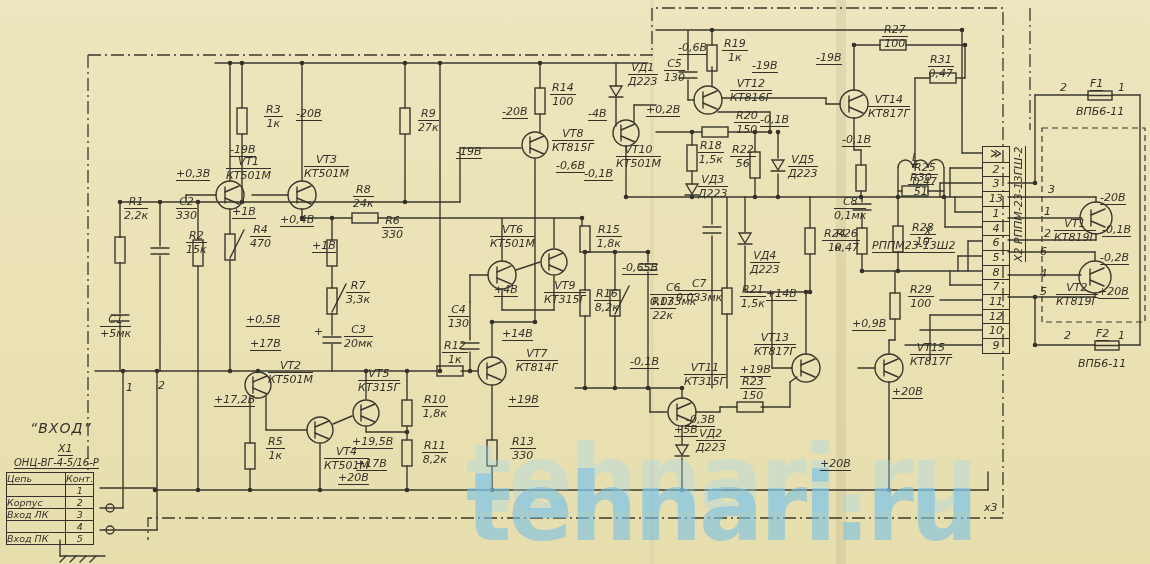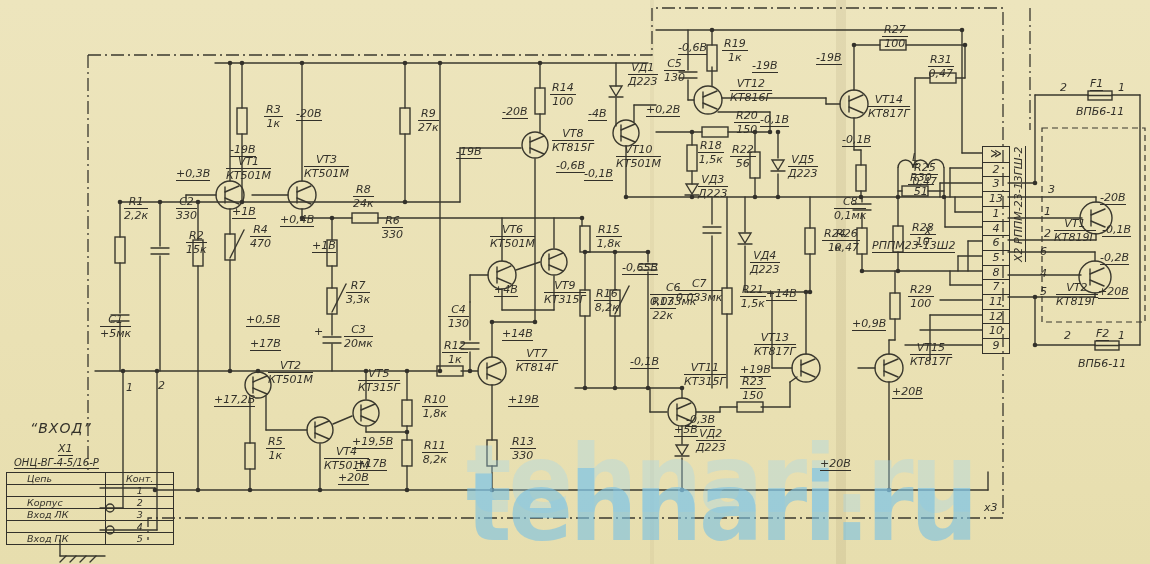--- a/index.html
+++ b/index.html
@@ -20,21 +20,21 @@
   .clbl .v{display:block;padding-top:1px;}
   #connector{position:absolute;border:1.6px solid #33312a;background:transparent;}
   #connector .cell{box-sizing:border-box;border-top:1.2px solid #33312a;font-style:italic;
                    font-size:11px;text-align:center;line-height:13px;}
   #connector .cell:first-child{border-top:none;font-weight:bold;}
   .vert{position:absolute;transform:rotate(-90deg);transform-origin:0 0;white-space:nowrap;
         font-style:italic;font-size:11px;border-bottom:1.2px solid #33312a;}
   #input-block .ttl{position:absolute;font-style:italic;font-size:14px;letter-spacing:1px;}
   #input-block .sub{position:absolute;font-style:italic;font-size:11px;border-bottom:1.2px solid #33312a;}
   table.xt{position:absolute;border-collapse:collapse;font-style:italic;font-size:9.5px;}
-  table.xt td{border:1.2px solid #33312a;padding:0 20px;height:11px;line-height:10px;}
+  table.xt td{border:1.2px solid #33312a;padding:0 0;height:11px;line-height:10px;}
   table.xt td.c2{width:26px;text-align:center;}
   table.xt td.c1{width:58px;}
   #board-title{position:absolute;font-style:italic;font-size:11.5px;letter-spacing:1px;}
   #radiator-block{position:absolute;font-style:italic;font-size:11px;line-height:14px;}
   #watermark{position:absolute;font-weight:bold;font-size:95px;letter-spacing:-3px;
              color:rgba(122,193,228,0.62);text-shadow:0 -28px 0 rgba(160,215,240,0.35);
              font-family:"DejaVu Sans",sans-serif;pointer-events:none;}
 </style>
 </head>
 <body>

